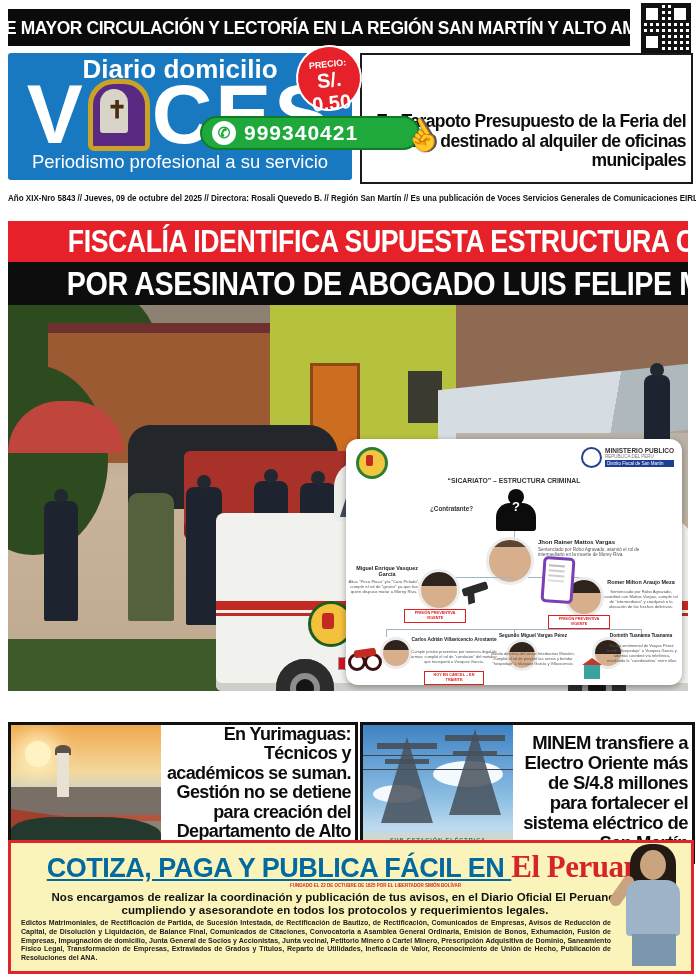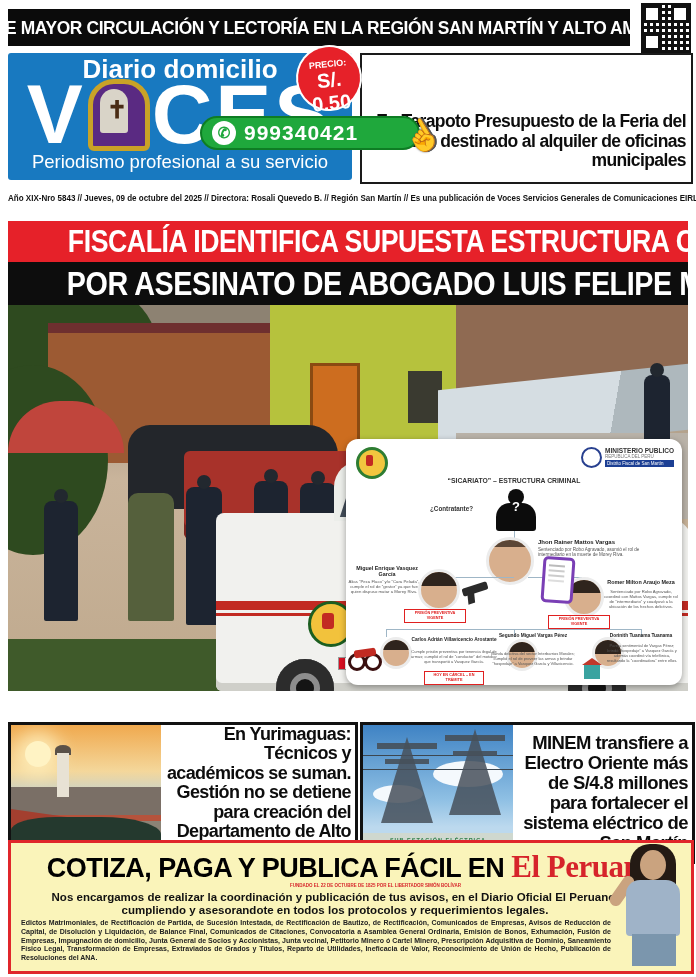--- a/index.html
+++ b/index.html
@@ -141,21 +141,21 @@
   .pylon{position:absolute;width:0;height:0;border-left:26px solid transparent;border-right:26px solid transparent;border-bottom:86px solid rgba(70,80,90,.85);}
   .pylon::after{content:"";position:absolute;left:-30px;top:6px;width:60px;height:6px;background:rgba(70,80,90,.9);}
   .pylon::before{content:"";position:absolute;left:-22px;top:22px;width:44px;height:5px;background:rgba(70,80,90,.9);}
   .wire{position:absolute;height:1px;background:#3c4650;left:0;right:0;}
   #ph-minem .hedge{position:absolute;left:0;right:0;bottom:0;height:20px;background:#2f4a33;}
   #ph-minem .wall{position:absolute;left:0;right:0;bottom:14px;height:14px;background:#cfd8cf;color:#2e7d46;font-size:5.5px;font-weight:bold;text-align:center;line-height:14px;letter-spacing:1px;}
 
   
   #ad{left:8px;top:840px;width:680px;height:128px;background:#faf4ba;border:3px solid #e0262b;}
   #ad-title{left:0;right:0;top:6px;text-align:center;white-space:nowrap;}
-  #ad-title .black{font-size:27px;font-weight:900;color:#000000;letter-spacing:-0.5px;}
+  #ad-title .black{font-size:27px;font-weight:900;color:#0369a1;letter-spacing:-0.5px;text-decoration:underline;}
   #ad-title .red{font-family:"Liberation Serif",serif;font-size:31px;font-weight:bold;color:#d6242b;letter-spacing:-0.5px;}
   #ad-tag{left:0;right:60px;top:40px;text-align:right;font-size:4.5px;color:#d6242b;font-weight:bold;padding-right:170px;}
   #ad-intro{left:24px;top:48px;width:600px;text-align:center;font-size:11.5px;font-weight:bold;color:#111;line-height:1.15;}
   #ad-services{left:10px;top:76px;width:590px;font-size:7px;font-weight:bold;color:#222;line-height:1.25;text-align:justify;}
   #ad-phone{left:200px;top:116px;width:220px;height:34px;background:#1fa83c;border:2px solid #0e7d24;border-radius:18px;display:flex;align-items:center;gap:8px;padding:0 10px;box-sizing:border-box;z-index:8;}
   #ad-phone .wa{width:24px;height:24px;border-radius:50%;background:#fff;color:#1fa83c;font-size:15px;line-height:24px;text-align:center;font-weight:bold;flex:none;}
   #ad-phone .num{color:#fff;font-size:21px;font-weight:900;letter-spacing:1px;}
   #hand{left:404px;top:118px;font-size:30px;color:#fff;text-shadow:0 0 2px #555,1px 1px 0 #555;transform:rotate(-30deg);z-index:9;}
   #ad-woman{right:2px;top:844px;width:84px;height:122px;z-index:7;}
   #ad-woman .hairband{position:absolute;left:20px;top:0;width:46px;height:96px;border-radius:20px 20px 14px 14px;background:#241a14;}

